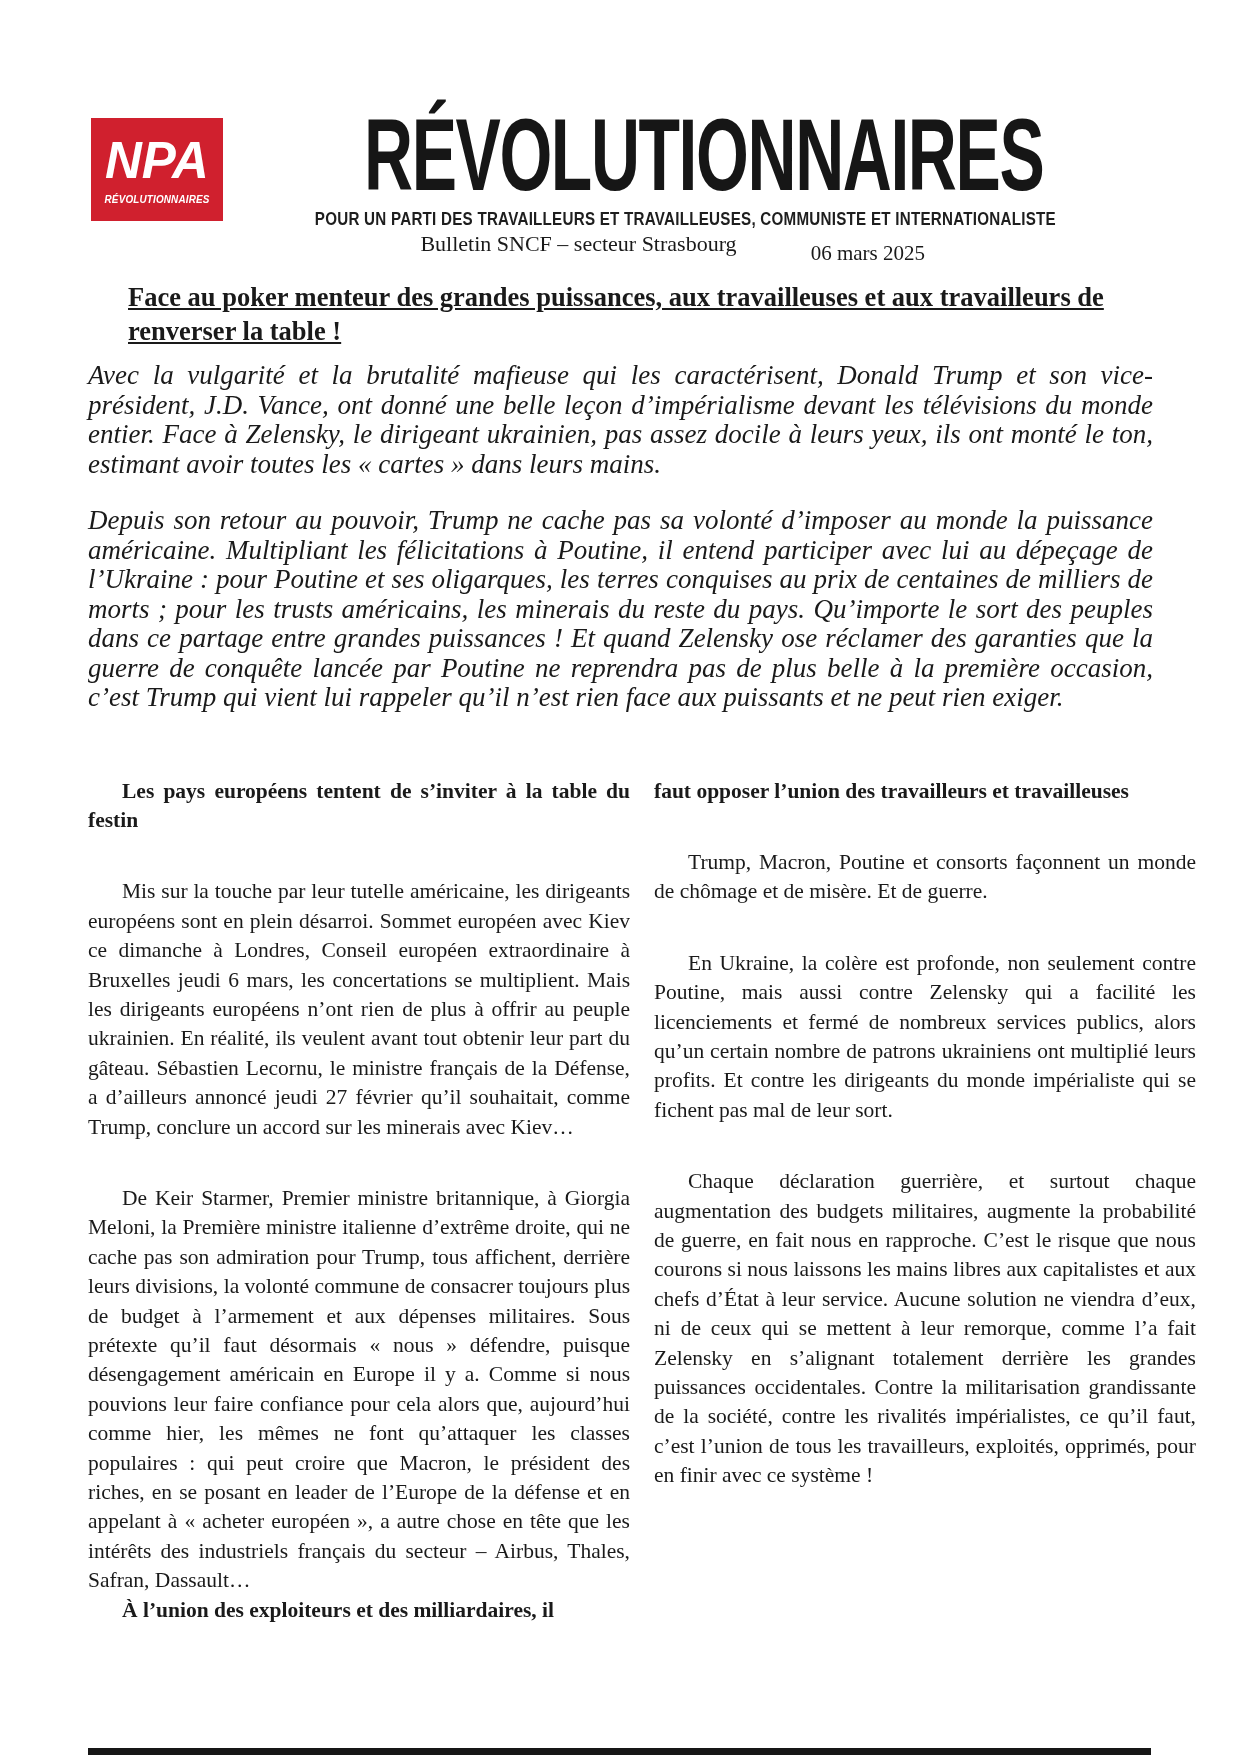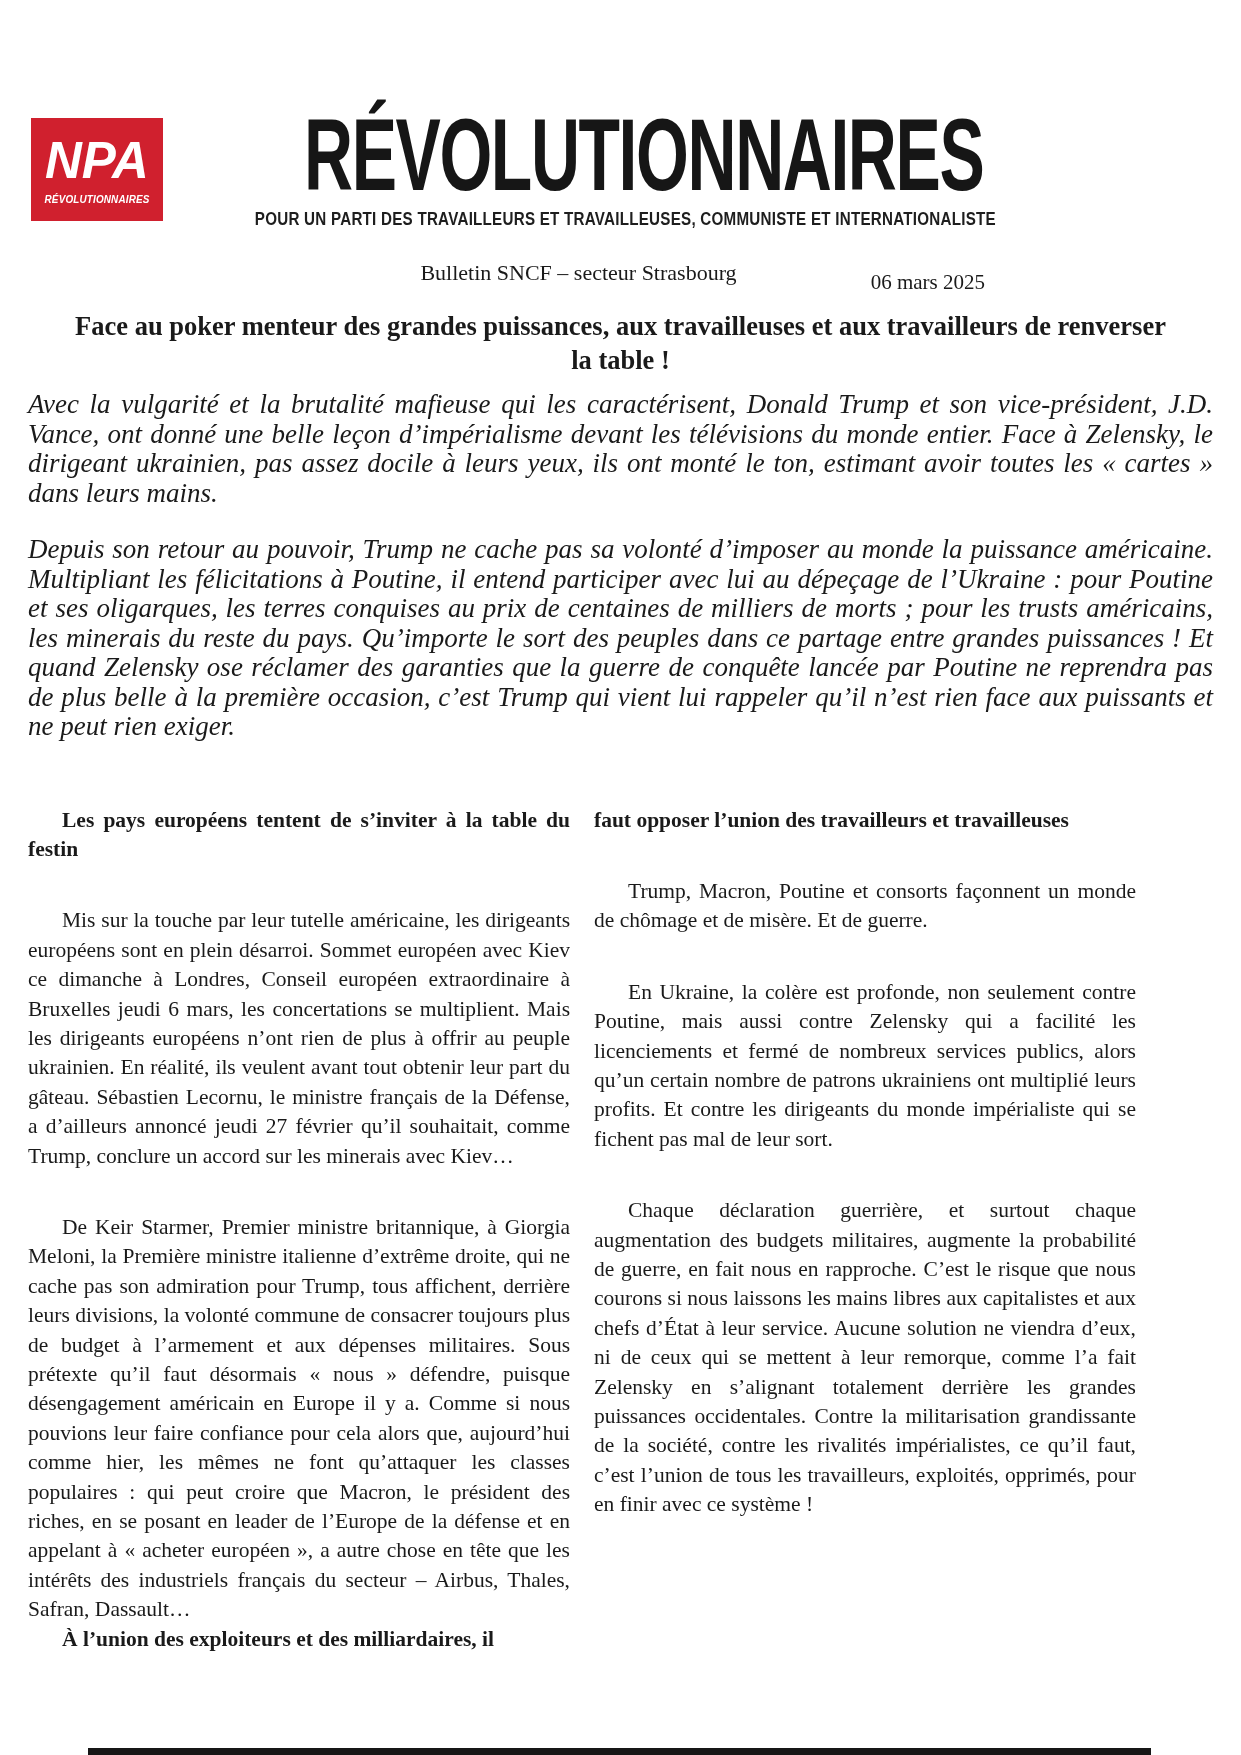--- a/index.html
+++ b/index.html
@@ -6,21 +6,21 @@
   html, body { margin: 0; padding: 0; background: #e8e8e8; }
   .page {
     width: 1241px; height: 1755px;
     margin: 0 auto;
     background: #ffffff;
     position: relative;
     overflow: hidden;
     font-family: "Liberation Serif", serif;
     color: #1a1a1a;
   }
-  .content { padding: 0 28px; }
+  .content { padding: 0 88px; }
 
   
   .header { display: flex; align-items: flex-start; padding-top: 106px; }
   .logo {
     width: 132px; height: 103px;
     margin-top: 12px; margin-left: 3px;
     background: #d0202e;
     color: #ffffff;
     display: flex; flex-direction: column; justify-content: center; align-items: center;
     font-family: "Liberation Sans", sans-serif;
@@ -52,32 +52,32 @@
     font-size: 18.5px; line-height: 20px;
     white-space: nowrap;
     transform: scaleX(0.82);
     transform-origin: center;
     margin-top: 3px;
     letter-spacing: 0.3px;
     color: #1e1e1e;
   }
 
   
-  .issue-line { position: relative; text-align: center; font-size: 22px; margin-top: 31px; height: 28px; }
+  .issue-line { position: relative; text-align: center; font-size: 22px; margin-top: 2px; height: 28px; }
   .issue-bulletin { display: inline-block; transform: translateX(-42px); }
   .issue-date { position: absolute; right: 228px; top: 10px; font-size: 21px; }
 
   
   .headline {
     margin-top: 21px;
-    text-align: center;
     font-weight: bold;
     font-size: 26.5px;
     line-height: 34px;
     padding: 0 40px;
+    text-decoration: underline;
   }
 
   
   .intro { margin-top: 13px; font-style: italic; font-size: 27px; line-height: 29.5px; text-align: justify; }
   .intro p { margin: 0; }
   .intro p + p { margin-top: 27px; }
 
   
   .columns { display: flex; gap: 24px; margin-top: 64px; }
   .column { width: 542px; flex: none; font-size: 21.5px; line-height: 29.4px; text-align: justify; }

